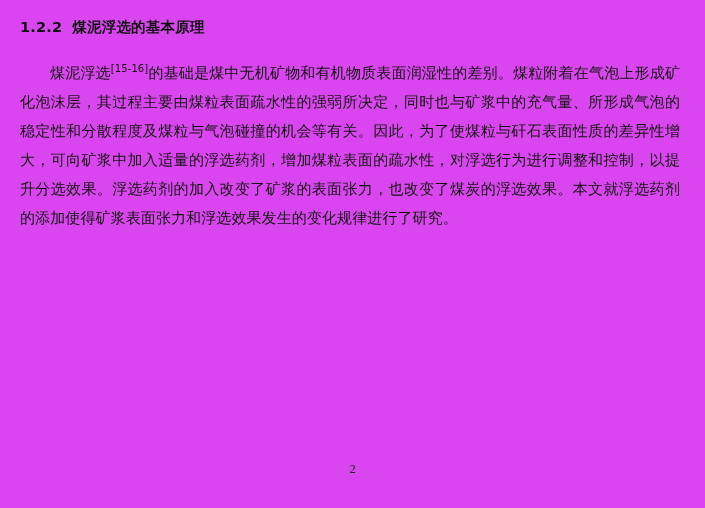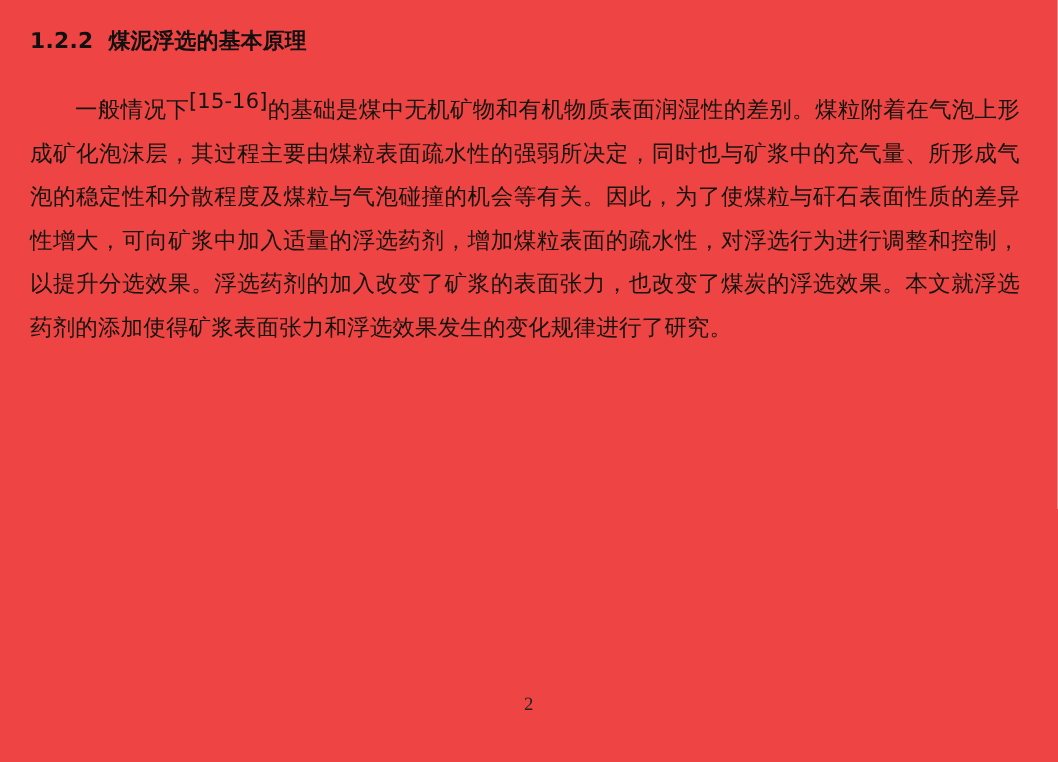--- a/index.html
+++ b/index.html
@@ -11,21 +11,21 @@
     width: 705px;
     height: 508px;
     overflow: hidden;
     font-family: "DejaVu Sans", "Liberation Sans", sans-serif;
     color: #1a1a1a;
   }
   .page {
     position: relative;
     width: 705px;
     height: 508px;
-    background: #ef4444;
+    background: #d946ef;
     padding: 0;
     box-sizing: border-box;
   }
   .content {
     position: absolute;
     left: 20px;
     top: 18px;
     width: 660px;
   }
   .heading {
@@ -45,21 +45,21 @@
     text-align: justify;
     text-justify: inter-ideograph;
     margin: 0;
     color: #14140f;
     letter-spacing: 0.1px;
   }
   .indent {
     text-indent: 2em;
   }
   sup {
-    font-size: 14px;
+    font-size: 10px;
     vertical-align: super;
     line-height: 0;
   }
   .gap-1 { height: 16px; }
   .gap-2 { height: 26px; }
   .gap-3 { height: 22px; }
   .page-number {
     position: absolute;
     left: 0;
     right: 0;
@@ -75,21 +75,21 @@
 
 <div class="page">
   <div class="content">
 
     <h2 class="heading">
       <span class="num">1.2.2</span><span>煤泥浮选的基本原理</span>
     </h2>
 
     <div class="gap-1"></div>
 
-    <p class="para indent"><span>一般情况下</span><sup>[15-16]</sup><span>的基础是煤中无机矿物和有机物质表面润湿性的差别。煤粒附着在气泡上形成矿化泡沫层，其过程主要由煤粒表面疏水性的强弱所决定，同时也与矿浆中的充气量、所形成气泡的稳定性和分散程度及煤粒与气泡碰撞的机会等有关。因此，为了使煤粒与矸石表面性质的差异性增大，可向矿浆中加入适量的浮选药剂，增加煤粒表面的疏水性，对浮选行为进行调整和控制，以提升分选效果。浮选药剂的加入改变了矿浆的表面张力，也改变了煤炭的浮选效果。本文就浮选药剂的添加使得矿浆表面张力和浮选效果发生的变化规律进行了研究。</span></p>
+    <p class="para indent"><span>煤泥浮选</span><sup>[15-16]</sup><span>的基础是煤中无机矿物和有机物质表面润湿性的差别。煤粒附着在气泡上形成矿化泡沫层，其过程主要由煤粒表面疏水性的强弱所决定，同时也与矿浆中的充气量、所形成气泡的稳定性和分散程度及煤粒与气泡碰撞的机会等有关。因此，为了使煤粒与矸石表面性质的差异性增大，可向矿浆中加入适量的浮选药剂，增加煤粒表面的疏水性，对浮选行为进行调整和控制，以提升分选效果。浮选药剂的加入改变了矿浆的表面张力，也改变了煤炭的浮选效果。本文就浮选药剂的添加使得矿浆表面张力和浮选效果发生的变化规律进行了研究。</span></p>
 
     <div class="gap-2"></div>
 
 
     <div class="gap-3"></div>
 
 
   </div>
 
   <div class="page-number">2</div>

